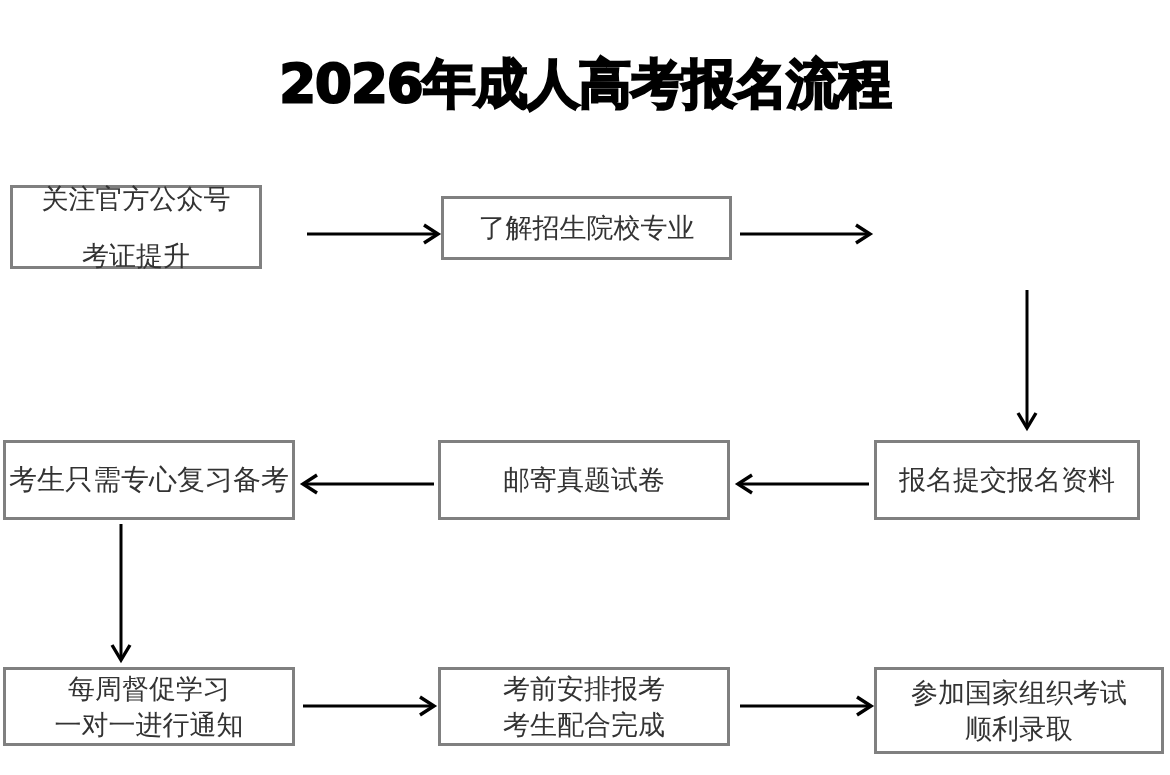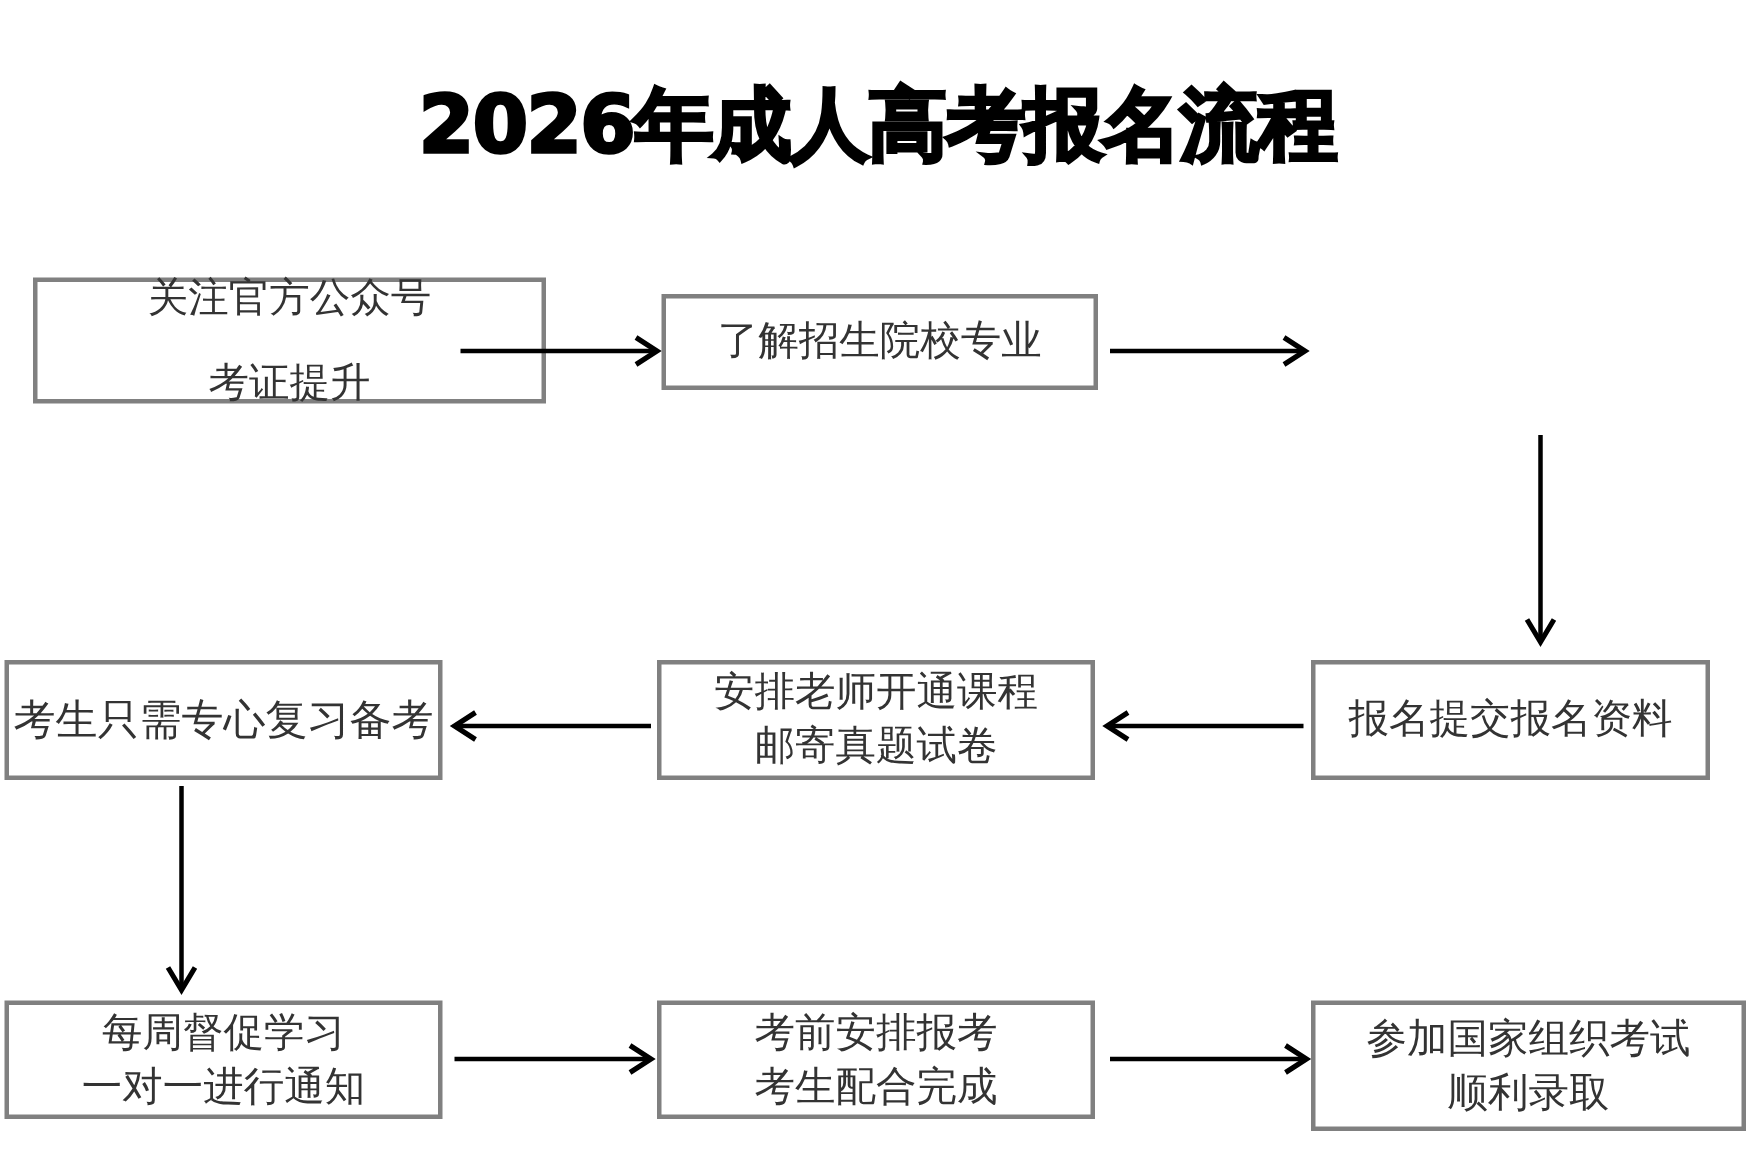--- a/index.html
+++ b/index.html
@@ -78,36 +78,35 @@
     stroke-linejoin: miter;
   }
 </style>
 </head>
 <body>
 
 <div id="canvas">
 
   <div class="title">2026年成人高考报名流程</div>
 
-  <div class="node" style="left:22px; top:185px; width:342px; height:84px;gap:21px;">
+  <div class="node" style="left:10px; top:185px; width:252px; height:84px;gap:21px;">
     <span class="line">关注官方公众号</span>
     <span class="line">考证提升</span>
   </div>
 
   <div class="node" style="left:441px; top:196px; width:291px; height:64px;">
     <span class="line">了解招生院校专业</span>
   </div>
 
 
   <div class="node wide-text" style="left:3px; top:440px; width:292px; height:80px;">
     <span class="line">考生只需专心复习备考</span>
   </div>
 
   <div class="node" style="left:438px; top:440px; width:292px; height:80px;">
-    <span class="line">安排老师开通课程</span>
     <span class="line">邮寄真题试卷</span>
   </div>
 
   <div class="node" style="left:874px; top:440px; width:266px; height:80px;">
     <span class="line">报名提交报名资料</span>
   </div>
 
   <div class="node" style="left:3px; top:667px; width:292px; height:79px;">
     <span class="line">每周督促学习</span>
     <span class="line">一对一进行通知</span>

